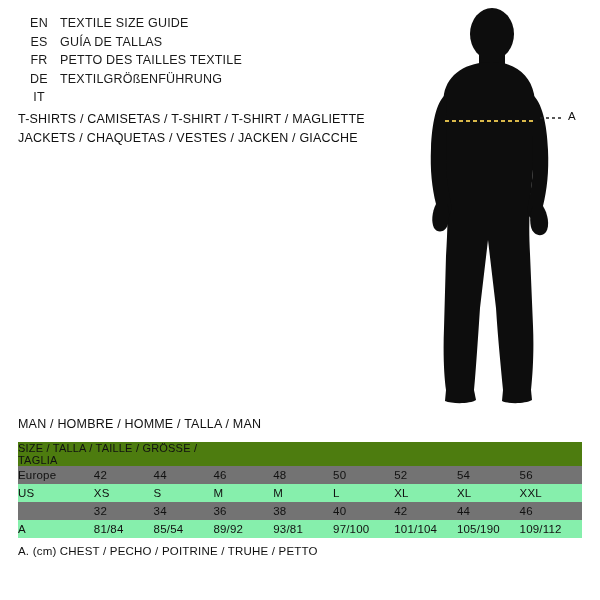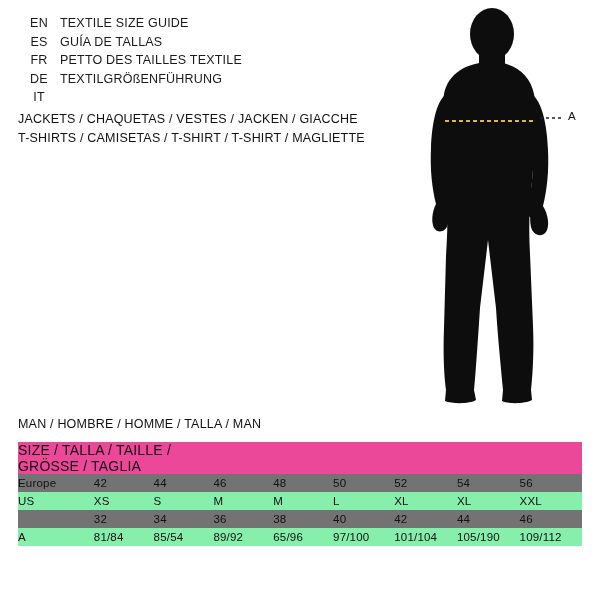--- a/index.html
+++ b/index.html
@@ -95,22 +95,22 @@
     font-size: 11.5px;
     color: #111;
   }
   table.size-table td {
     padding: 0;
     height: 18px;
     vertical-align: middle;
     letter-spacing: 0.2px;
   }
   .row-head td {
-    background: #ec4899;
-    font-size: 14px;
+    background: #4d7c0f;
+    font-size: 11px;
     height: 17px;
   }
   .row-alt td {
     background: #737373;
   }
   .row-plain td {
     background: #86efac;
   }
   td.col-label {
     width: 86px;
@@ -151,22 +151,22 @@
     <div class="lang-row">
       <span class="lang-code">DE</span>
       <span class="lang-text">TEXTILGRÖßENFÜHRUNG</span>
     </div>
     <div class="lang-row">
       <span class="lang-code">IT</span>
     </div>
   </div>
 
   <div class="cat-block">
+    <div class="cat-line">T-SHIRTS / CAMISETAS / T-SHIRT / T-SHIRT / MAGLIETTE</div>
     <div class="cat-line">JACKETS / CHAQUETAS / VESTES / JACKEN / GIACCHE</div>
-    <div class="cat-line">T-SHIRTS / CAMISETAS / T-SHIRT / T-SHIRT / MAGLIETTE</div>
   </div>
 
   <div class="figure-wrap">
     <svg width="200" height="400" viewBox="0 0 200 400">
 
       <ellipse cx="92" cy="26" rx="22" ry="26" fill="#0d0d0d"></ellipse>
 
       <rect x="79" y="44" width="26" height="16" fill="#0d0d0d"></rect>
 
       <path d="M92 54
@@ -263,23 +263,24 @@
         <td class="col-val">42</td>
         <td class="col-val">44</td>
         <td class="col-val">46</td>
       </tr>
 
       <tr class="row-plain">
         <td class="col-label">A</td>
         <td class="col-val">81/84</td>
         <td class="col-val">85/54</td>
         <td class="col-val">89/92</td>
-        <td class="col-val">65/96</td>
+        <td class="col-val">93/81</td>
         <td class="col-val">97/100</td>
         <td class="col-val">101/104</td>
         <td class="col-val">105/190</td>
         <td class="col-val">109/112</td>
       </tr>
     </tbody>
   </table>
 
+  <div class="bottom-note">A. (cm) CHEST / PECHO / POITRINE / TRUHE / PETTO</div>
 
 </div>
 
 </body></html>

